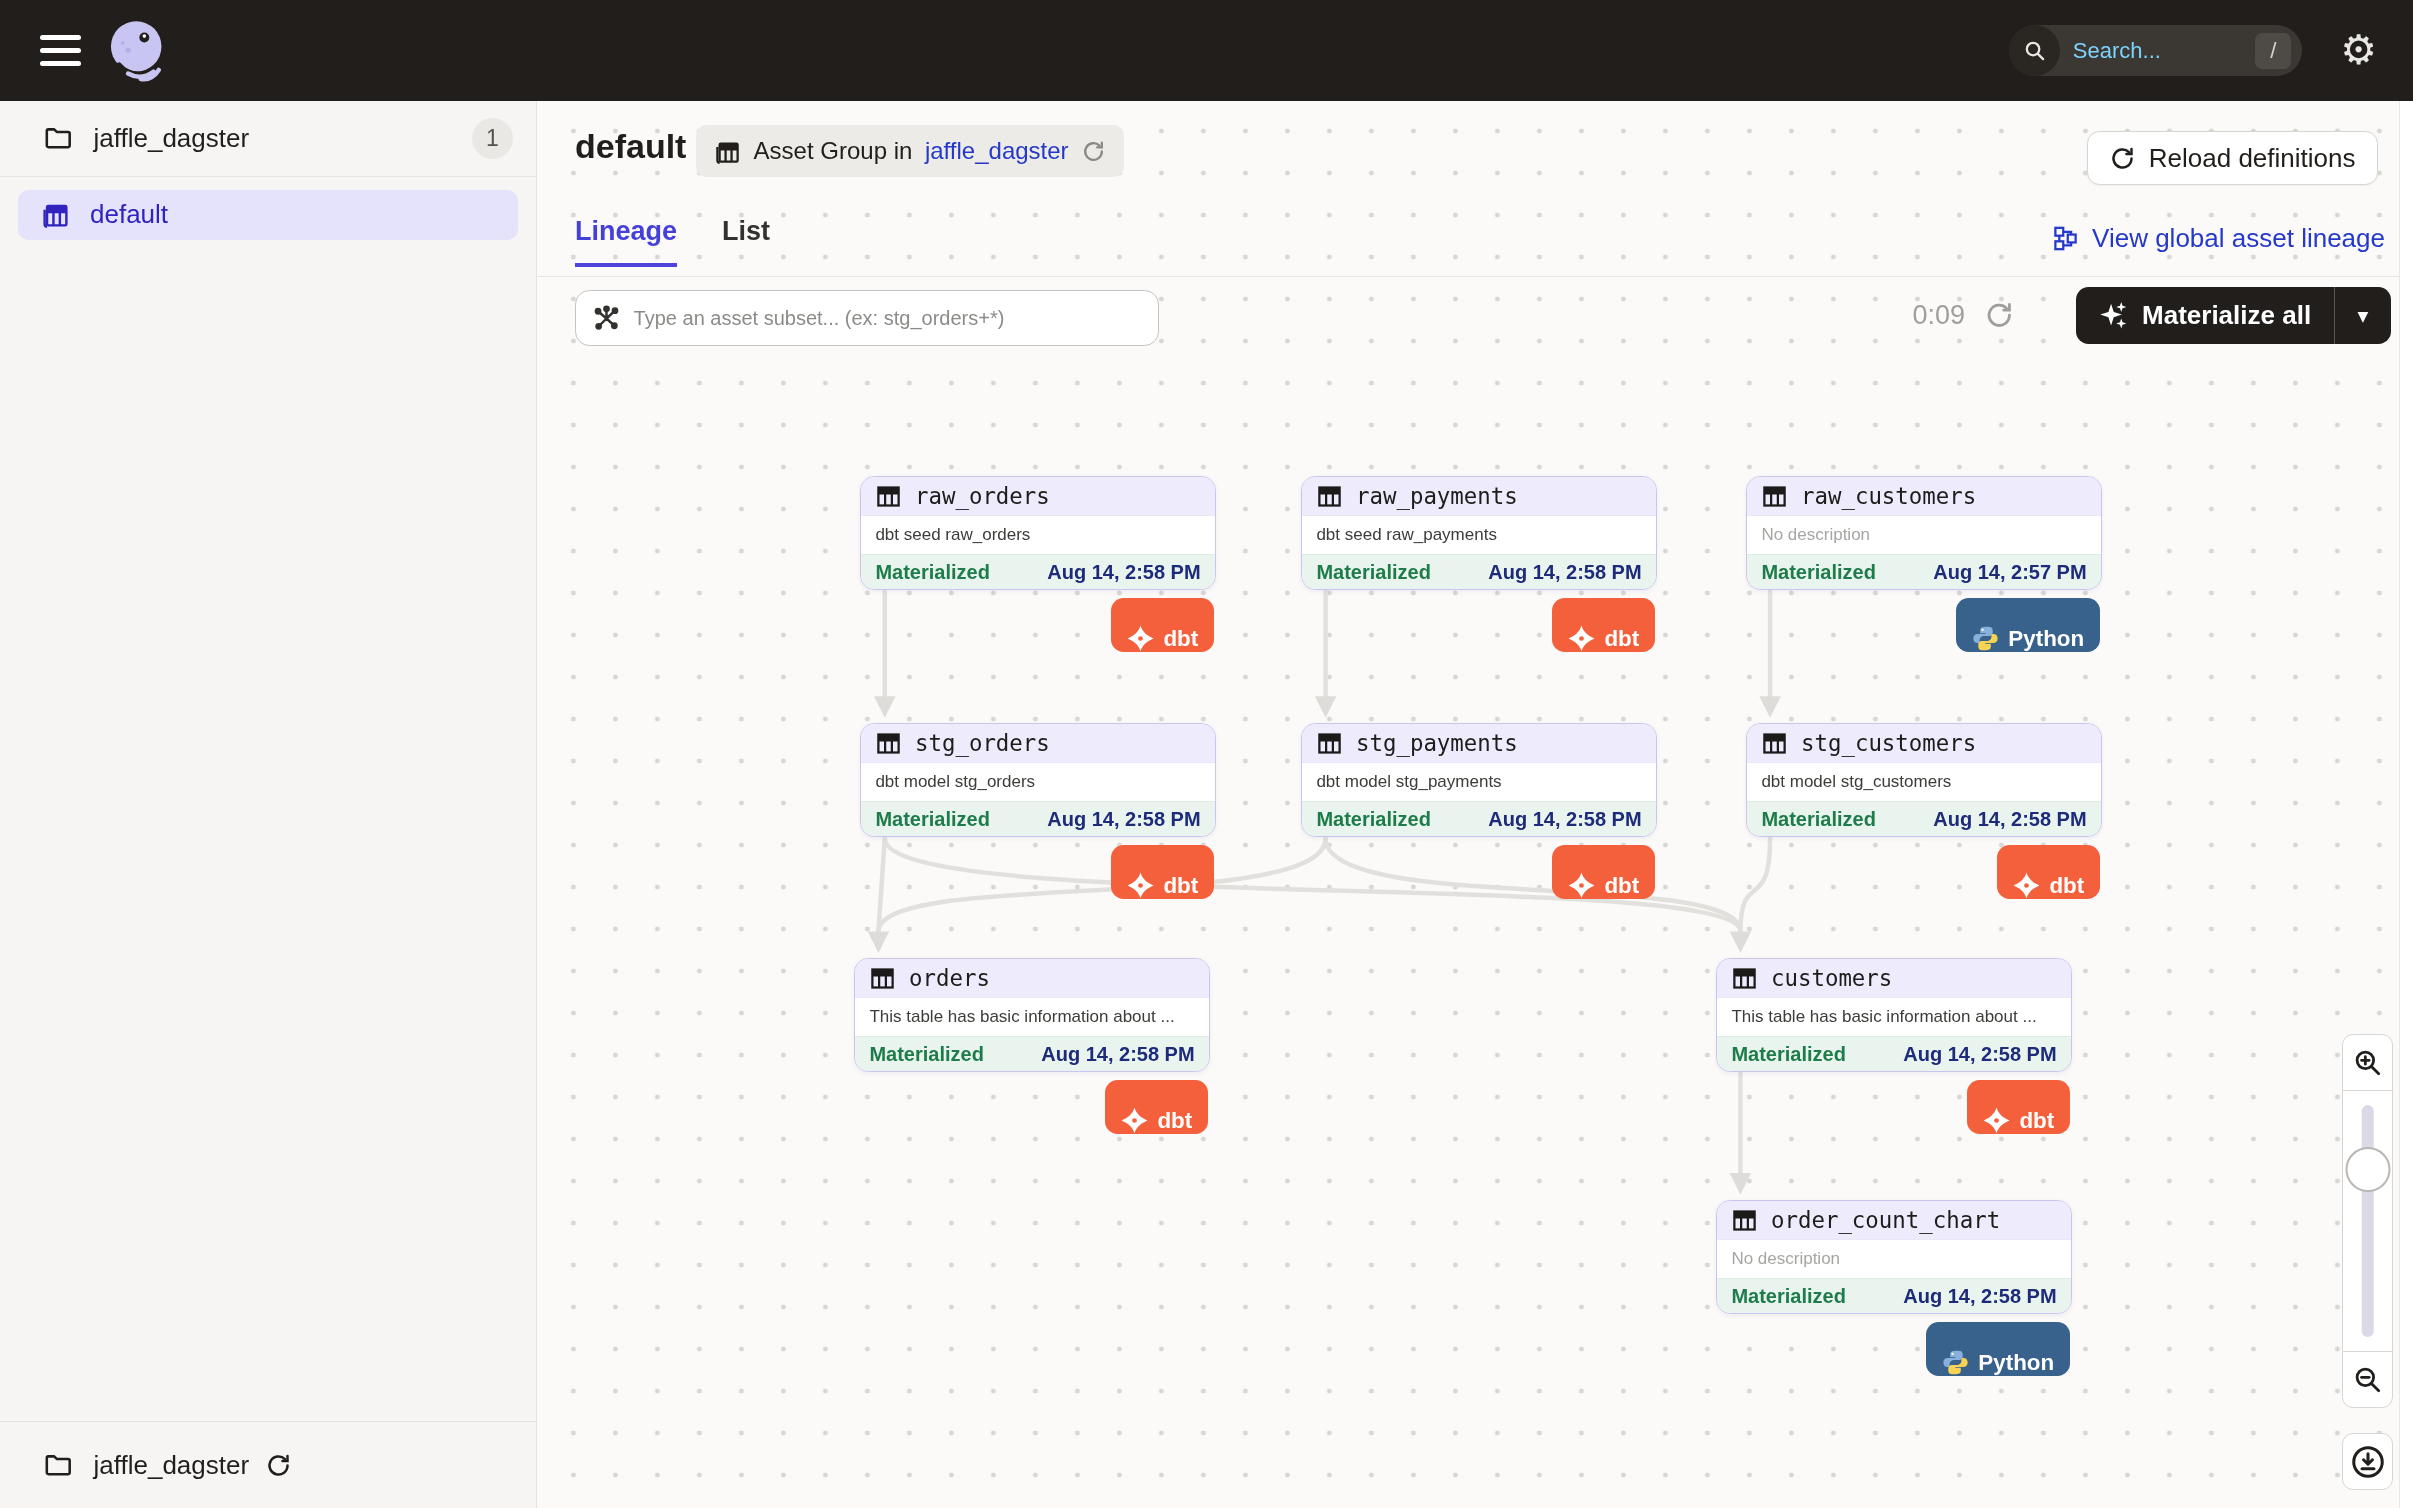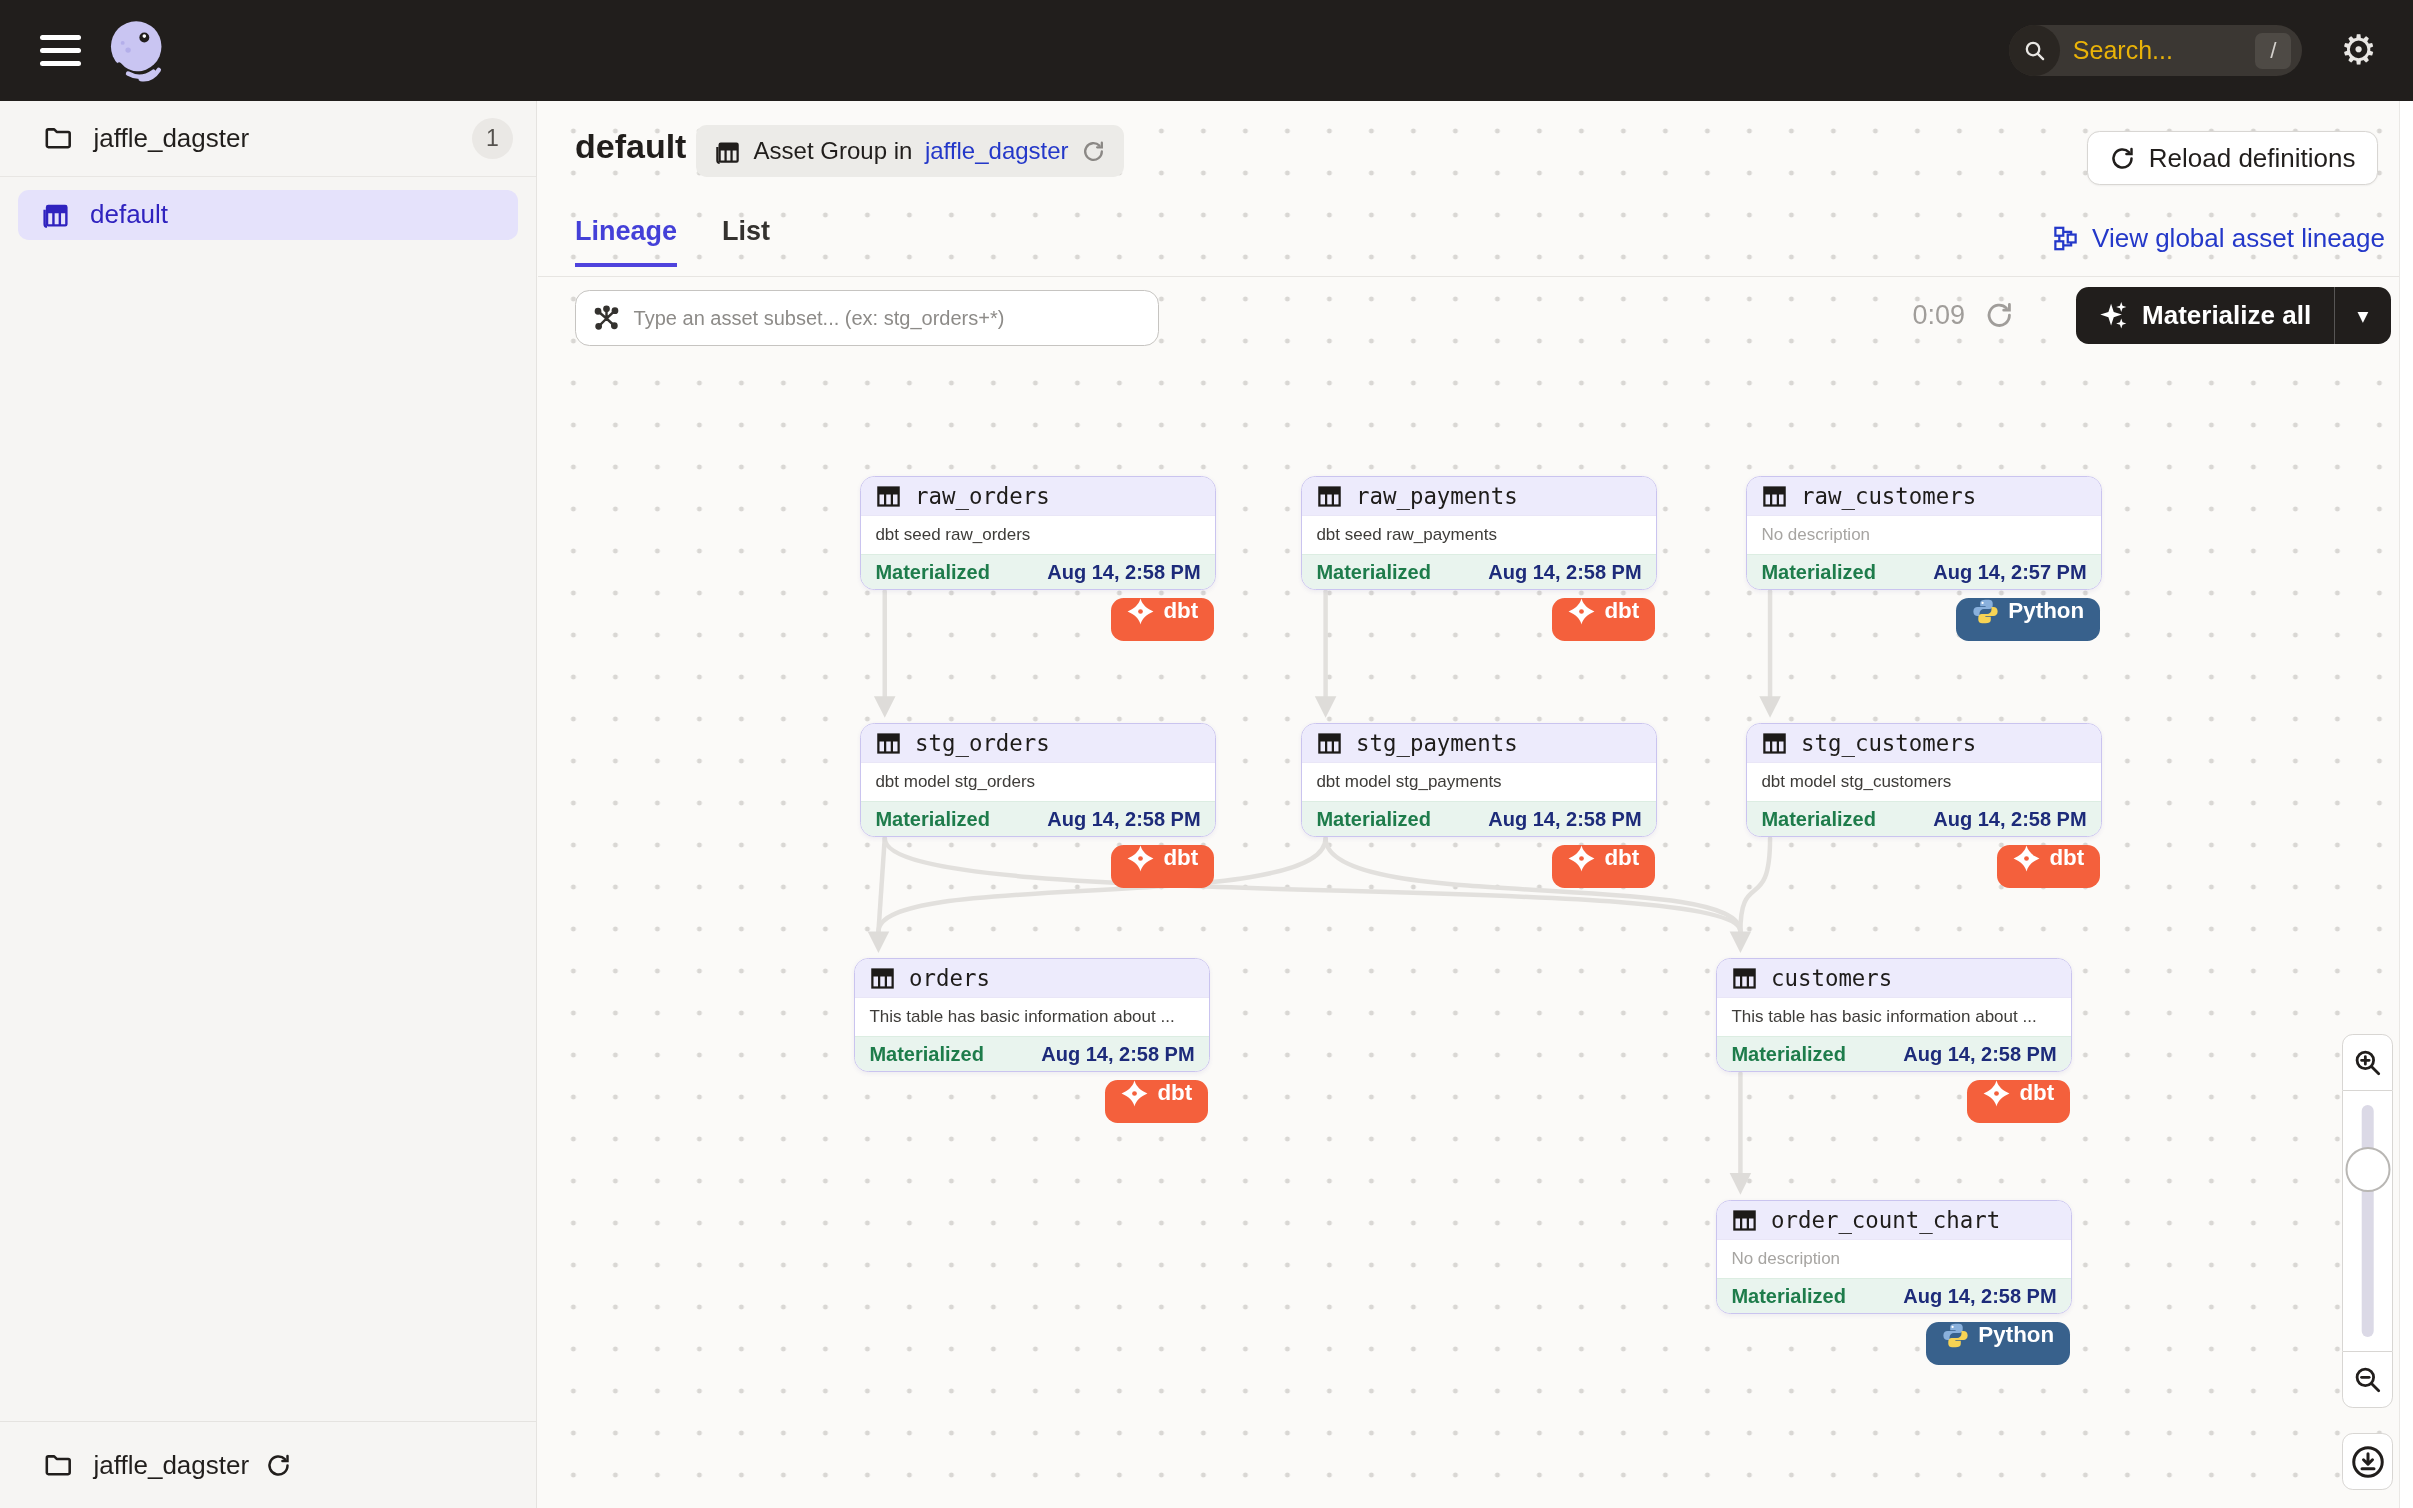--- a/index.html
+++ b/index.html
@@ -9,21 +9,21 @@
   .navbar{position:absolute;left:0;top:0;width:2413px;height:101px;background:#211E1C;display:flex;align-items:center;z-index:30;}
   .hamburger{margin-left:40px;width:41px;height:30.5px;display:flex;flex-direction:column;justify-content:space-between;cursor:pointer;}
   .hamburger span{display:block;height:4.5px;border-radius:2.7px;background:#fff;}
   .logo{margin-left:20px;width:74px;height:74px;}
   .nav-items{display:flex;align-items:center;gap:50px;margin-left:45px;}
   .nav-item{font-size:26px;color:#A5A29E;cursor:pointer;}
   .nav-item.active{color:#FFFFFF;font-weight:bold;}
   .nav-right{margin-left:auto;display:flex;align-items:center;}
   .search-pill{width:293px;height:51px;border-radius:27px;background:#3B3733;display:flex;align-items:center;cursor:text;}
   .search-circle{width:51px;height:51px;border-radius:50%;background:#2A2622;display:flex;align-items:center;justify-content:center;flex:none;}
-  .search-ph{font-size:25px;color:#eab308;margin-left:12.6px;flex:1;}
+  .search-ph{font-size:22px;color:#7dd3fc;margin-left:12.6px;flex:1;}
   .slash-key{width:36px;height:36px;margin-right:10.8px;border-radius:7.2px;background:#4E4A45;color:#D4D1CD;font-size:22.4px;display:flex;align-items:center;justify-content:center;}
   .gear{margin:0 36px 0 38px;font-size:41px;color:#E9E7E4;line-height:1;cursor:pointer;}
 
   
   .sidebar{position:absolute;left:0;top:101px;width:537px;height:1407px;background:#F6F5F3;border-right:0.9px solid #E5E3E0;z-index:20;box-sizing:border-box;}
   .repo-row{height:75px;display:flex;align-items:center;padding:0 23px 0 43px;border-bottom:0.9px solid #E8E6E3;cursor:pointer;}
   .repo-name{font-size:26px;color:#211E1C;margin-left:20px;flex:1;}
   .count-badge{width:41px;height:41px;border-radius:50%;background:#EAE8E5;color:#55524E;font-size:23px;display:flex;align-items:center;justify-content:center;}
   .group-item{margin:12.6px 18px 0 18px;height:50px;border-radius:10.8px;background:#E5E2FB;display:flex;align-items:center;padding:0 23px;cursor:pointer;}
   .group-item .label{font-size:26px;color:#3023BF;margin-left:20px;}
@@ -61,21 +61,21 @@
   
   .node-wrap{position:absolute;width:356px;z-index:5;}
   .asset-node{position:relative;border:1.8px solid #CAC4EF;border-radius:14.4px;background:#fff;overflow:hidden;box-shadow:0 1.8px 4.5px rgba(70,60,150,.07);cursor:pointer;}
   .an-header{display:flex;align-items:center;gap:12.6px;background:#EDEBFC;padding:0 14.4px;height:38px;}
   .an-name{font-family:"DejaVu Sans Mono","Liberation Mono",monospace;font-size:22.4px;color:#1E1C1A;}
   .an-body{height:38px;display:flex;align-items:center;padding:0 14.4px;font-size:17px;color:#3E3C39;background:#fff;border-top:0.9px solid #E9E6F7;white-space:nowrap;overflow:hidden;}
   .an-body.muted{color:#A7A5A2;}
   .an-footer{height:34px;display:flex;align-items:center;justify-content:space-between;padding:0 14.4px;background:#E9F4EE;font-size:20px;border-top:0.9px solid #DCEDE2;font-weight:bold;}
   .an-status{color:#1E7C4B;}
   .an-time{color:#1D2B7A;}
-  .tag{position:absolute;top:122px;right:1.8px;height:43px;border-radius:12.6px;display:flex;align-items:flex-start;gap:9px;padding:0 16px;color:#fff;font-weight:bold;font-size:22.4px;cursor:default;}
+  .tag{position:absolute;top:122px;right:1.8px;height:54px;border-radius:12.6px;display:flex;align-items:flex-end;gap:9px;padding:0 16px;color:#fff;font-weight:bold;font-size:22.4px;cursor:default;}
   .tag.dbt{background:#F4603C;}
   .tag.py{background:#38618C;}
 
   #edges{position:absolute;left:0;top:0;z-index:2;pointer-events:none;}
 
   
   .zoom-panel{position:absolute;left:1804px;top:933px;width:51px;z-index:10;}
   .zbtn{width:51px;height:57px;background:#fff;border:0.9px solid #D8D6D3;display:flex;align-items:center;justify-content:center;cursor:pointer;box-sizing:border-box;}
   .zbtn.top{border-radius:10.8px 10.8px 0 0;}
   .zbtn.bottom{border-radius:0 0 10.8px 10.8px;}

